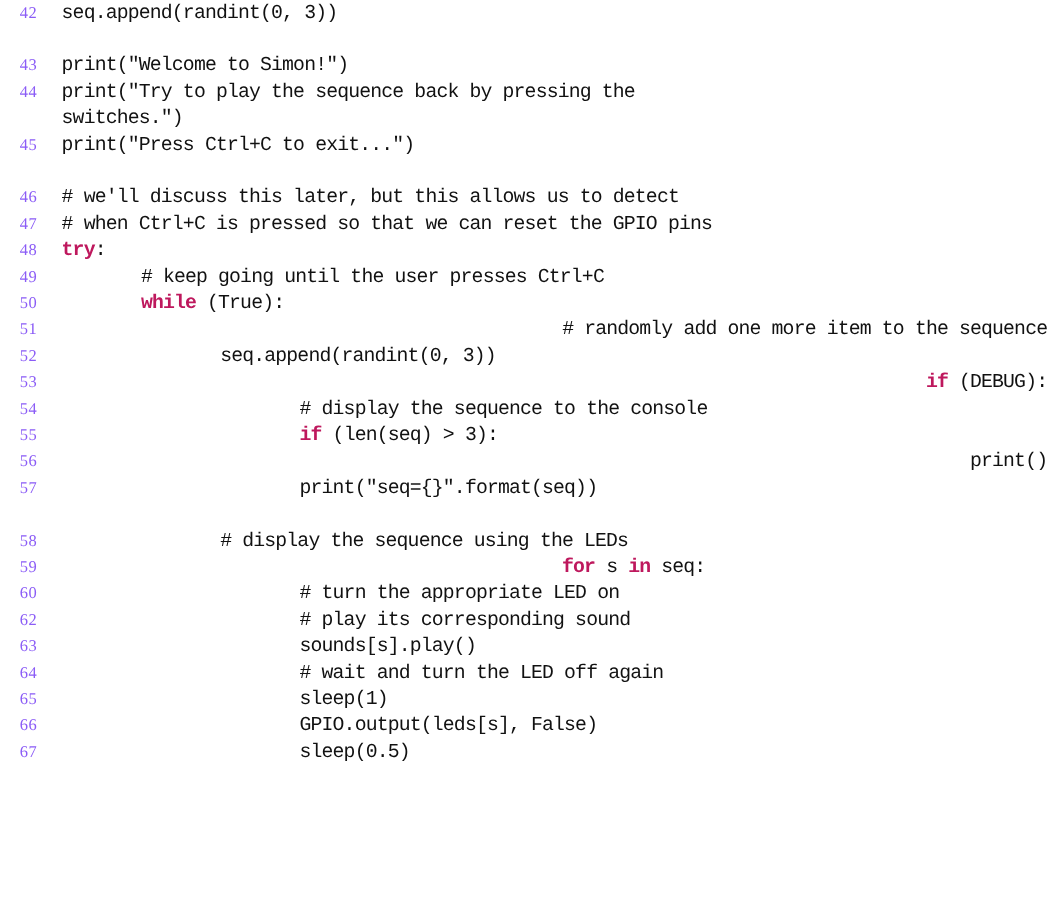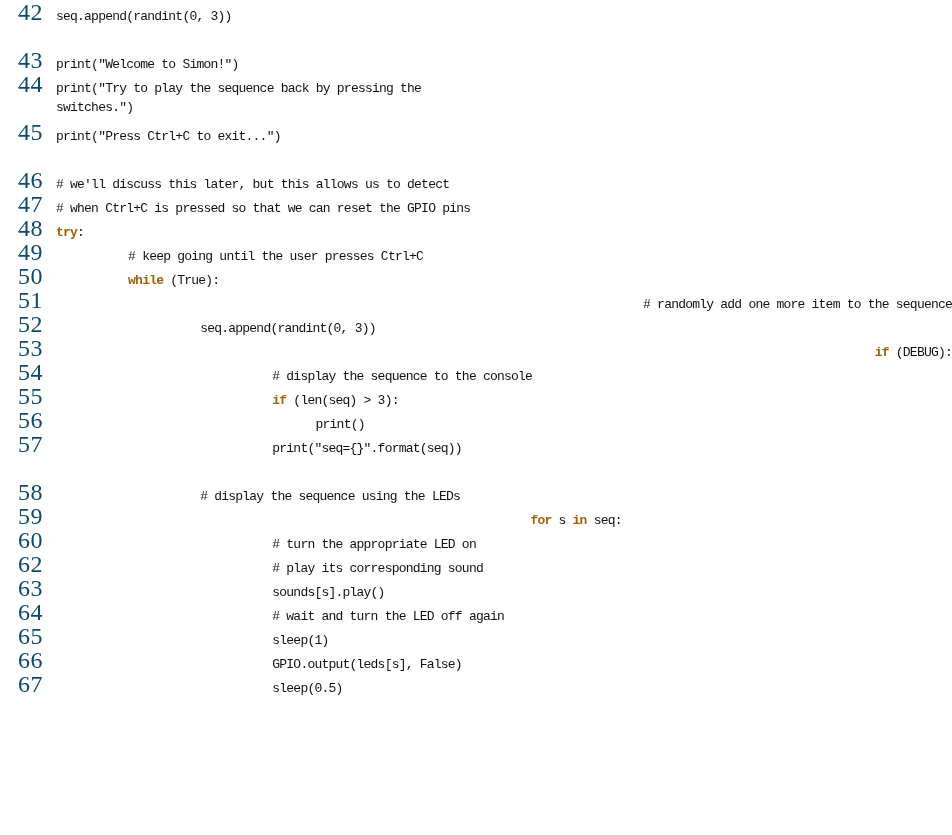--- a/index.html
+++ b/index.html
@@ -35,39 +35,39 @@
     height: 24.0px;
   }
 
   .line-number {
     width: 54px;
     min-width: 54px;
     padding-left: 18px;
     box-sizing: border-box;
     text-align: left;
     font-family: "Liberation Serif", "DejaVu Serif", serif;
-    font-size: 24px;
-    color: #0c4a6e;
+    font-size: 15px;
+    color: #8b5cf6;
     letter-spacing: 0.5px;
     user-select: none;
   }
 
   .line-code {
     flex: 1 1 auto;
     padding-left: 2px;
     font-family: "Liberation Mono", "DejaVu Sans Mono", monospace;
-    font-size: 13px;
+    font-size: 18px;
     letter-spacing: -0.78px;
     color: #111111;
     white-space: pre;
   }
 
   .tok-kw {
     font-weight: bold;
-    color: #a16207;
+    color: #be185d;
   }
   .tok-plain {
     font-weight: normal;
   }
 
   .wrap-continuation .line-number {
     visibility: hidden;
   }
 </style>
 </head>
@@ -84,21 +84,21 @@
     <div class="code-line"><span class="line-number">46</span><span class="line-code" style="padding-left: 2px;"><span class="tok-plain"># we'll discuss this later, but this allows us to detect</span></span></div>
     <div class="code-line"><span class="line-number">47</span><span class="line-code" style="padding-left: 2px;"><span class="tok-plain"># when Ctrl+C is pressed so that we can reset the GPIO pins</span></span></div>
     <div class="code-line"><span class="line-number">48</span><span class="line-code" style="padding-left: 2px;"><span class="tok-kw">try</span><span class="tok-plain">:</span></span></div>
     <div class="code-line"><span class="line-number">49</span><span class="line-code" style="padding-left: 74.1px;"><span class="tok-plain"># keep going until the user presses Ctrl+C</span></span></div>
     <div class="code-line"><span class="line-number">50</span><span class="line-code" style="padding-left: 74.1px;"><span class="tok-kw">while</span><span class="tok-plain"> (True):</span></span></div>
     <div class="code-line"><span class="line-number">51</span><span class="line-code" style="padding-left: 146.2px; text-align: right;"><span class="tok-plain"># randomly add one more item to the sequence</span></span></div>
     <div class="code-line"><span class="line-number">52</span><span class="line-code" style="padding-left: 146.2px;"><span class="tok-plain">seq.append(randint(0, 3))</span></span></div>
     <div class="code-line"><span class="line-number">53</span><span class="line-code" style="padding-left: 146.2px; text-align: right;"><span class="tok-kw">if</span><span class="tok-plain"> (DEBUG):</span></span></div>
     <div class="code-line"><span class="line-number">54</span><span class="line-code" style="padding-left: 218.3px;"><span class="tok-plain"># display the sequence to the console</span></span></div>
     <div class="code-line"><span class="line-number">55</span><span class="line-code" style="padding-left: 218.3px;"><span class="tok-kw">if</span><span class="tok-plain"> (len(seq) &gt; 3):</span></span></div>
-    <div class="code-line"><span class="line-number">56</span><span class="line-code" style="padding-left: 261.56px;"><span class="tok-plain">print()</span></span></div>
+    <div class="code-line"><span class="line-number">56</span><span class="line-code" style="padding-left: 261.56px; text-align: right;"><span class="tok-plain">print()</span></span></div>
     <div class="code-line"><span class="line-number">57</span><span class="line-code" style="padding-left: 218.3px;"><span class="tok-plain">print("seq={}".format(seq))</span></span></div>
     <div class="code-line blank-line"><span class="line-number"></span><span class="line-code" style="padding-left: 2px;"></span></div>
     <div class="code-line"><span class="line-number">58</span><span class="line-code" style="padding-left: 146.2px;"><span class="tok-plain"># display the sequence using the LEDs</span></span></div>
     <div class="code-line"><span class="line-number">59</span><span class="line-code" style="padding-left: 146.2px; text-align: center;"><span class="tok-kw">for</span><span class="tok-plain"> s </span><span class="tok-kw">in</span><span class="tok-plain"> seq:</span></span></div>
     <div class="code-line"><span class="line-number">60</span><span class="line-code" style="padding-left: 218.3px;"><span class="tok-plain"># turn the appropriate LED on</span></span></div>
     <div class="code-line"><span class="line-number">62</span><span class="line-code" style="padding-left: 218.3px;"><span class="tok-plain"># play its corresponding sound</span></span></div>
     <div class="code-line"><span class="line-number">63</span><span class="line-code" style="padding-left: 218.3px;"><span class="tok-plain">sounds[s].play()</span></span></div>
     <div class="code-line"><span class="line-number">64</span><span class="line-code" style="padding-left: 218.3px;"><span class="tok-plain"># wait and turn the LED off again</span></span></div>
     <div class="code-line"><span class="line-number">65</span><span class="line-code" style="padding-left: 218.3px;"><span class="tok-plain">sleep(1)</span></span></div>
     <div class="code-line"><span class="line-number">66</span><span class="line-code" style="padding-left: 218.3px;"><span class="tok-plain">GPIO.output(leds[s], False)</span></span></div>

